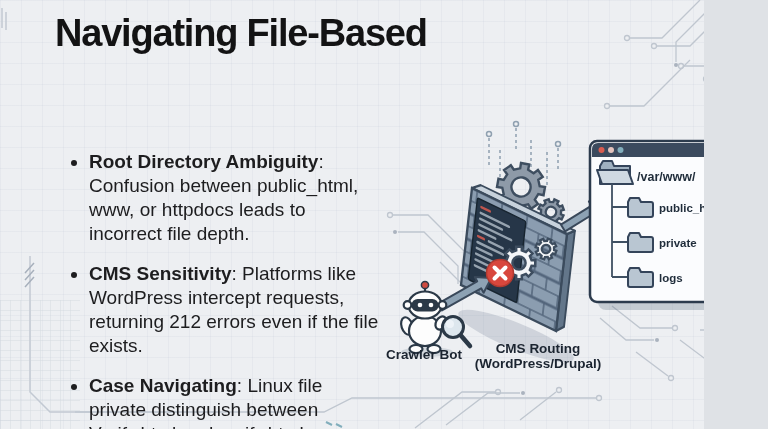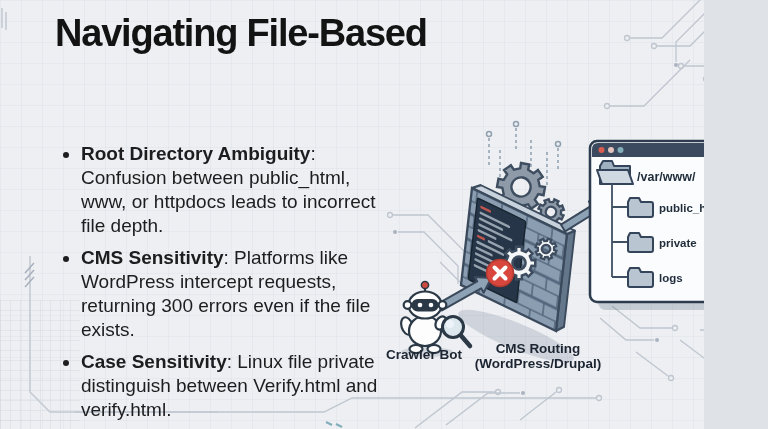--- a/index.html
+++ b/index.html
@@ -16,38 +16,38 @@
     position:absolute;left:55px;top:15px;z-index:3;
     font-size:38px;line-height:37px;font-weight:bold;
     color:#131314;letter-spacing:-1.2px;
   }
   .bullets{
     position:absolute;left:55px;top:134px;width:326px;z-index:3;
     margin:0;padding:0 0 0 18px;
     font-size:19px;line-height:24px;color:#1d1d1f;
     list-style:disc outside;
   }
-  .bullets li{margin:8px;padding:0;}
+  .bullets li{margin:16px;padding:0;}
   .term{font-weight:bold;}
   svg.art{position:absolute;left:0;top:0;z-index:2;}
   .illu-label{font-family:"Liberation Sans",sans-serif;font-weight:bold;}
 </style>
 </head>
 <body>
 
 <div class="stage">
 
   <div class="title">
     <div>Navigating File-Based</div>
   </div>
 
   <ul class="bullets">
     <li><span class="term">Root Directory Ambiguity</span><span>: Confusion between public_html, www, or httpdocs leads to incorrect file depth.</span></li>
-    <li><span class="term">CMS Sensitivity</span><span>: Platforms like WordPress intercept requests, returning 300 errors even if the file exists.</span></li>
-    <li><span class="term">Case Sensitivity</span><span>: Linux file private distinguish between Verify.html and verify.html.</span></li>
+    <li><span class="term">CMS Sensitivity</span><span>: Platforms like WordPress intercept requests, returning 212 errors even if the file exists.</span></li>
+    <li><span class="term">Case Navigating</span><span>: Linux file private distinguish between Verify.html and verify.html.</span></li>
   </ul>
 
   <svg class="art" width="768" height="429" viewBox="0 0 768 429">
     <defs>
       <path id="gearShape" fill-rule="evenodd" d="M98.5 -17.4 L98.5 17.4 L76.1 16.8 L65.8 41.9 L81.9 57.4 L57.4 81.9 L41.9 65.8 L16.8 76.1 L17.4 98.5 L-17.4 98.5 L-16.8 76.1 L-41.9 65.8 L-57.4 81.9 L-81.9 57.4 L-65.8 41.9 L-76.1 16.8 L-98.5 17.4 L-98.5 -17.4 L-76.1 -16.8 L-65.8 -41.9 L-81.9 -57.4 L-57.4 -81.9 L-41.9 -65.8 L-16.8 -76.1 L-17.4 -98.5 L17.4 -98.5 L16.8 -76.1 L41.9 -65.8 L57.4 -81.9 L81.9 -57.4 L65.8 -41.9 L76.1 -16.8 Z M40 0 A40 40 0 1 0 -40 0 A40 40 0 1 0 40 0 Z"></path>
       <pattern id="brick" width="28" height="26" patternUnits="userSpaceOnUse">
         <rect width="28" height="26" fill="#8b9db0"></rect>
         <path d="M0 0.8 H28 M0 13 H28 M0 25.2 H28 M6 0 V13 M20 13 V26" stroke="#54667c" stroke-width="1.6" fill="none"></path>
       </pattern>
       <pattern id="gp" width="10" height="10" patternUnits="userSpaceOnUse">

